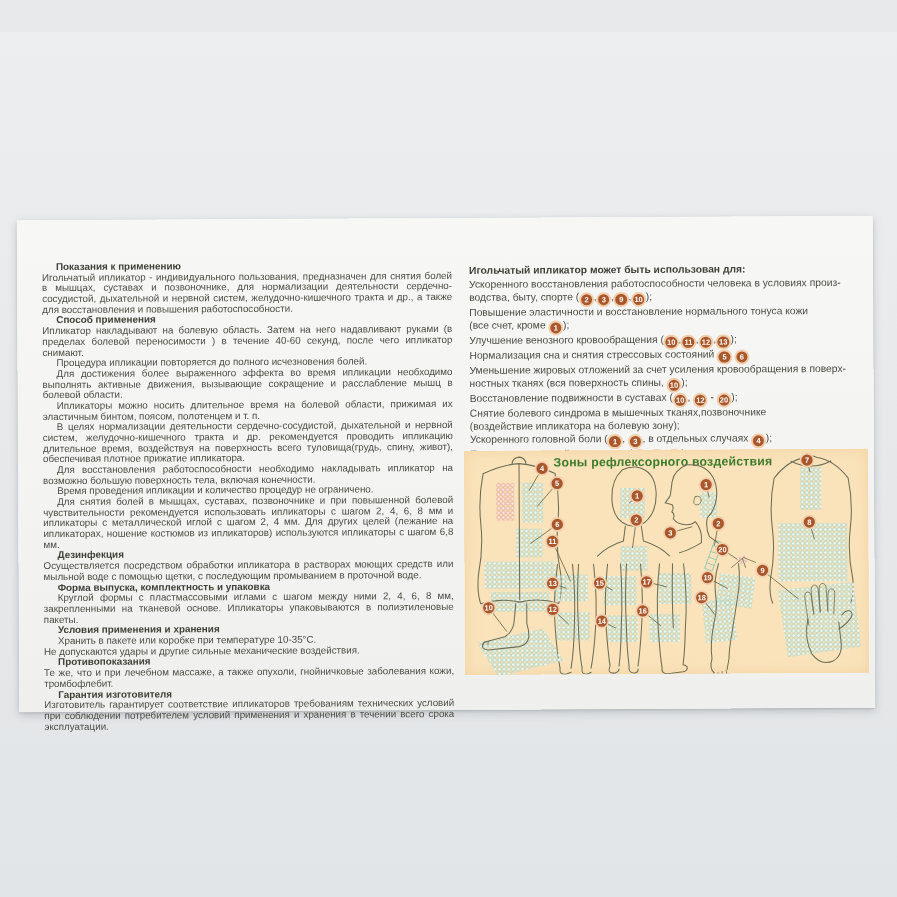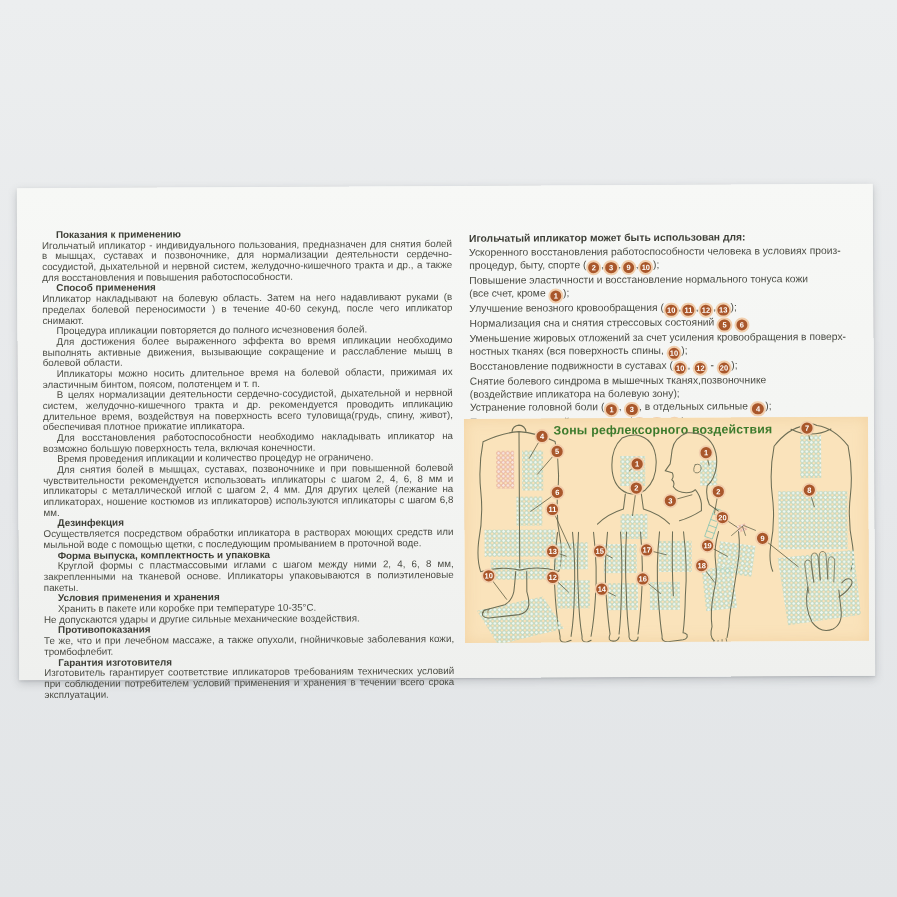--- a/index.html
+++ b/index.html
@@ -1,21 +1,21 @@
 <!DOCTYPE html>
 <html><head>
 <meta charset="utf-8">
 <style>
   html,body{margin:0;padding:0;}
   body{
     width:897px;height:897px;position:relative;overflow:hidden;
     background:#e7e9ea;
     font-family:"Liberation Sans", sans-serif;
   }
-  .stage{position:absolute;inset:0;background:linear-gradient(180deg,#eceeef 0%,#e6e8ea 55%,#e2e5e7 100%);}
+  .stage{position:absolute;inset:0;background:linear-gradient(180deg,#eceeef 0%,#e6e8ea 55%,#e2e5e7 100%);margin-top:32px;}
   .paper{
     position:absolute;left:18px;top:186px;width:856px;height:492px;
     background:linear-gradient(180deg,#f7f8f6 0%,#f3f4f2 60%,#eff0ee 100%);
     box-shadow:0 3px 9px rgba(90,95,100,.28), 0 1px 2px rgba(90,95,100,.2);
     transform:rotate(-0.3deg);
     color:#4b4c44;
   }
   
   .col-left{position:absolute;left:25px;top:42px;width:410px;font-size:9.8px;line-height:1.09;text-align:justify;}
   .col-left h3{margin:0;padding:0;font-size:9.9px;line-height:1.09;font-weight:700;color:#3e3f37;text-indent:14px;}
@@ -75,28 +75,28 @@
         <p class="">Не допускаются удары и другие сильные механические воздействия.</p>
         <h3>Противопоказания</h3>
         <p class="">Те же, что и при лечебном массаже, а также опухоли, гнойничковые заболевания кожи, тромбофлебит.</p>
         <h3>Гарантия изготовителя</h3>
         <p class="">Изготовитель гарантирует соответствие ипликаторов требованиям технических условий при соблюдении потребителем условий применения и хранения в течении всего срока эксплуатации.</p>
       </div>
 
     <div class="col-right">
       <div class="rc-heading">Игольчатый ипликатор может быть использован для:</div>
       <div id="rightItems">
-          <div class="usage-item"><span>Ускоренного восстановления работоспособности человека в условиях произ-</span><br><span>процедур, быту, спорте (</span><span class="zbadge">2</span><span>,</span><span class="zbadge">3</span><span>,</span><span class="zbadge">9</span><span>,</span><span class="zbadge">10</span><span>);</span></div>
+          <div class="usage-item"><span>Ускоренного восстановления работоспособности человека в условиях произ-</span><br><span>водства, быту, спорте (</span><span class="zbadge">2</span><span>,</span><span class="zbadge">3</span><span>,</span><span class="zbadge">9</span><span>,</span><span class="zbadge">10</span><span>);</span></div>
           <div class="usage-item"><span>Повышение эластичности и восстановление нормального тонуса кожи</span><br><span>(все счет, кроме </span><span class="zbadge">1</span><span>);</span></div>
           <div class="usage-item"><span>Улучшение венозного кровообращения (</span><span class="zbadge">10</span><span>,</span><span class="zbadge">11</span><span>,</span><span class="zbadge">12</span><span>,</span><span class="zbadge">13</span><span>);</span></div>
           <div class="usage-item"><span>Нормализация сна и снятия стрессовых состояний </span><span class="zbadge">5</span><span> </span><span class="zbadge">6</span></div>
           <div class="usage-item"><span>Уменьшение жировых отложений за счет усиления кровообращения в поверх-</span><br><span>ностных тканях (вся поверхность спины, </span><span class="zbadge">10</span><span>);</span></div>
           <div class="usage-item"><span>Восстановление подвижности в суставах (</span><span class="zbadge">10</span><span>, </span><span class="zbadge">12</span><span> - </span><span class="zbadge">20</span><span>);</span></div>
           <div class="usage-item"><span>Снятие болевого синдрома в мышечных тканях,позвоночнике</span><br><span>(воздействие ипликатора на болевую зону);</span></div>
-          <div class="usage-item"><span>Устранение головной боли (</span><span class="zbadge">1</span><span>, </span><span class="zbadge">3</span><span>, в отдельных сильные </span><span class="zbadge">4</span><span>);</span></div>
+          <div class="usage-item"><span>Ускоренного головной боли (</span><span class="zbadge">1</span><span>, </span><span class="zbadge">3</span><span>, в отдельных случаях </span><span class="zbadge">4</span><span>);</span></div>
           <div class="usage-item"><span>Повышение половой активности (</span><span class="zbadge">6</span><span>,</span><span class="zbadge">8</span><span>,</span><span class="zbadge">10</span><span>).</span></div>
         </div>
     </div>
 
     <div class="diagram">
       <div class="diagram-title">Зоны рефлексорного воздействия</div>
       <svg viewBox="0 0 808 448">
         <defs>
           <pattern id="hc" width="9.2" height="9.2" patternUnits="userSpaceOnUse">
             <circle cx="4.6" cy="4.6" r="3.6" fill="#f2f8f1" stroke="#8fc6b2" stroke-width="1.2"></circle>

